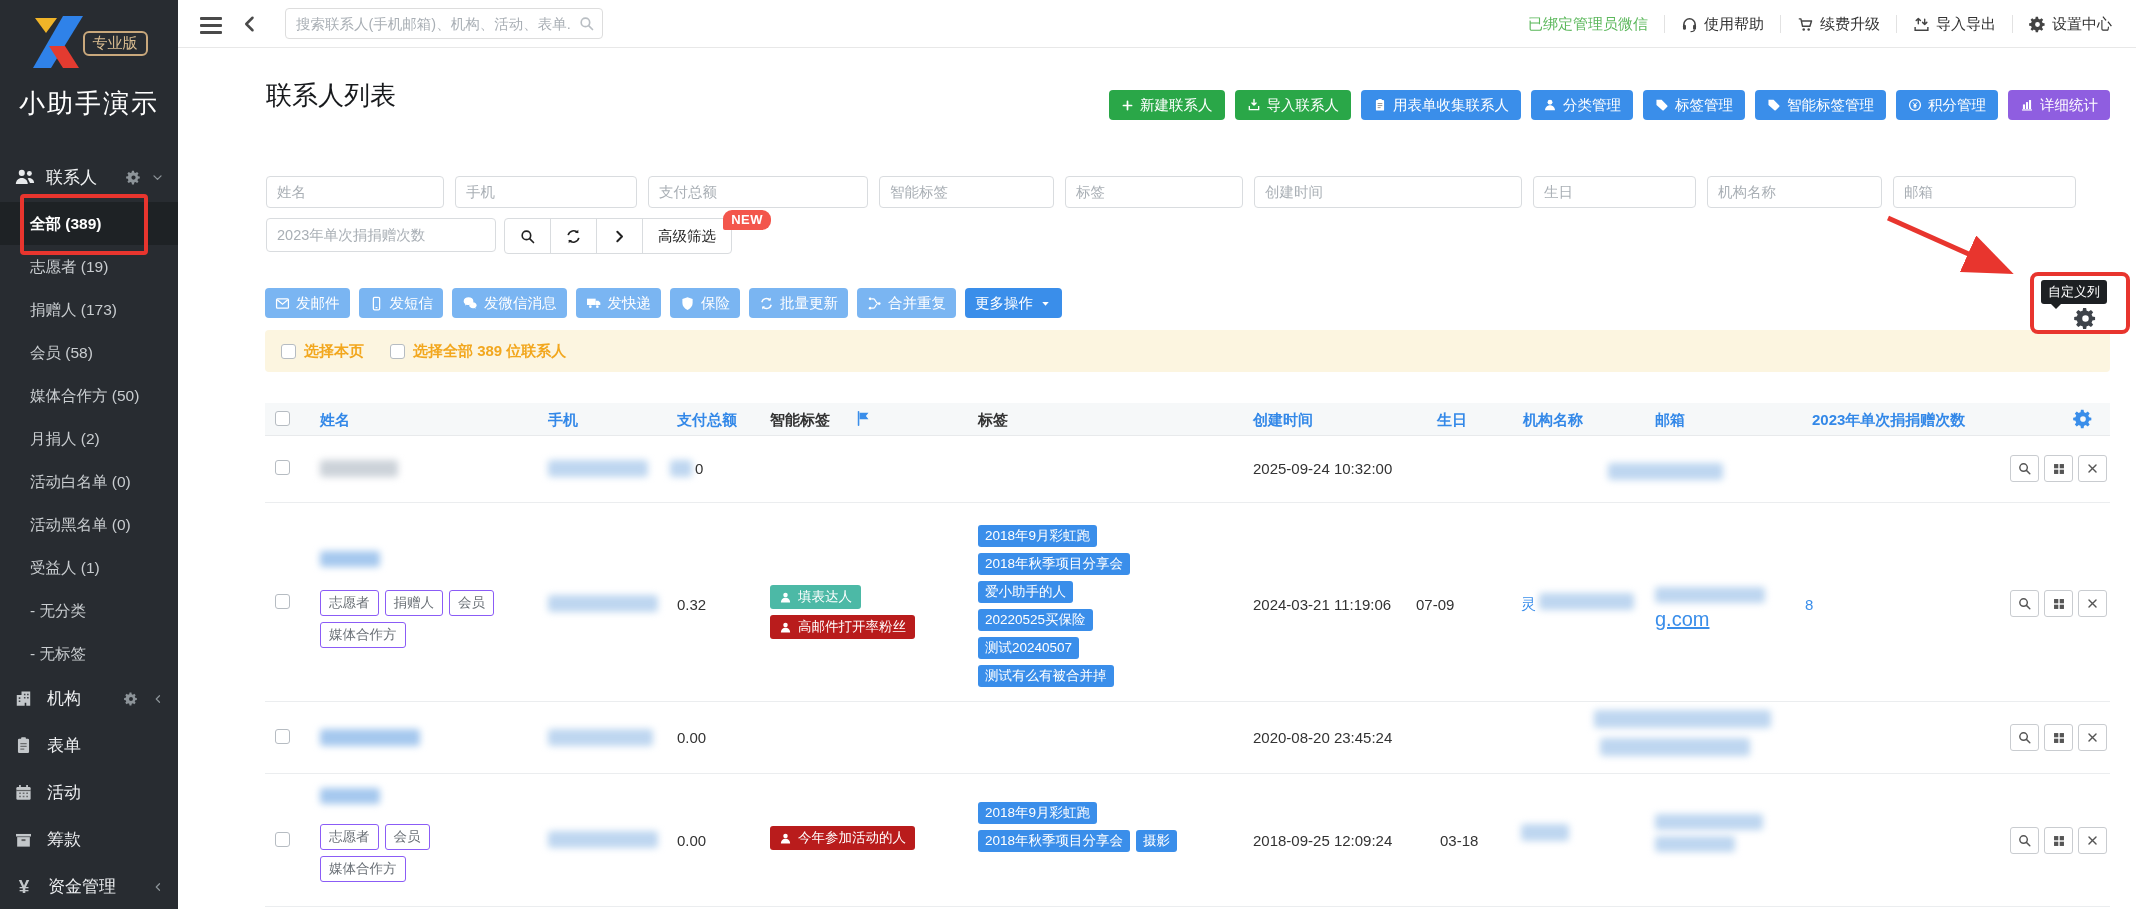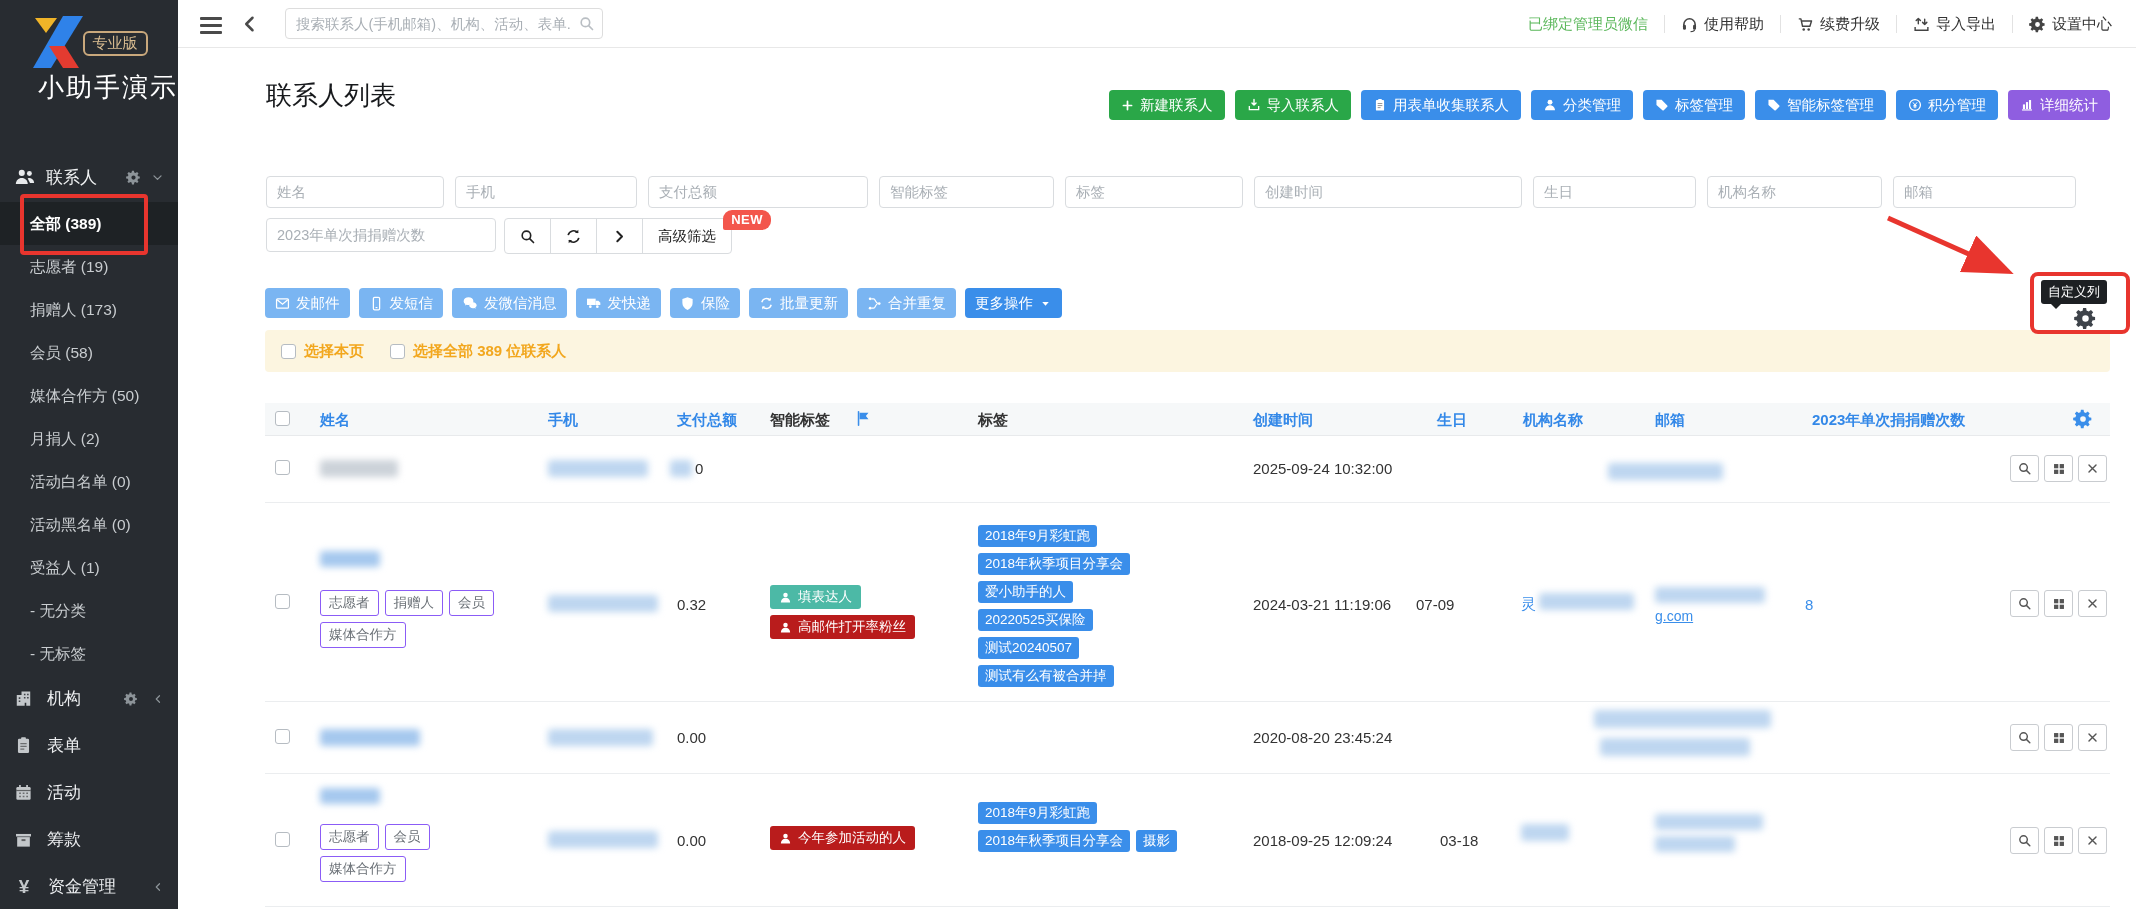--- a/index.html
+++ b/index.html
@@ -2,21 +2,21 @@
 <html><head>
 <meta charset="utf-8">
 <style>
   html,body{margin:0;padding:0;background:#fff;font-family:"Liberation Sans","DejaVu Sans",sans-serif;}
   .screen{position:relative;width:2136px;height:909px;overflow:hidden;background:#fff;}
   svg{display:block}
   
   .sidebar{position:absolute;left:0;top:0;width:178px;height:909px;background:#282c31;color:#cfd3d6;}
   .logo-row{display:flex;align-items:center;justify-content:center;padding-top:16px;}
   .logo-badge{border:2px solid #c9a87c;color:#d9bc90;border-radius:6px;padding:1px 8px;font-size:15px;margin-left:-6px;}
-  .org-name{color:#fff;font-size:26px;text-align:right;letter-spacing:2px;}
+  .org-name{color:#fff;font-size:26px;text-align:center;margin-top:16px;letter-spacing:2px;}
   .side-section{position:absolute;left:0;top:158px;width:178px;height:38px;display:flex;align-items:center;padding:0 14px;box-sizing:border-box;gap:10px;}
   .side-section .slabel{color:#f0f2f3;font-size:17px;flex:1;}
   .sicon{color:#e8eaec}
   .sgear,.schev{color:#8d9499}
   .side-items{position:absolute;left:0;top:202px;width:190px;}
   .side-item{height:43px;line-height:43px;padding-left:30px;font-size:15.5px;color:#c9cdd0;cursor:pointer;white-space:nowrap;}
   .side-item.active{background:#1e2225;color:#fff;font-weight:bold;}
   .red-box-sidebar{position:absolute;left:20px;top:194px;width:120px;height:53px;border:4px solid #e8352e;border-radius:4px;pointer-events:none;}
   .side-bottom{position:absolute;left:0;top:675px;width:178px;}
   .side-brow{height:47px;display:flex;align-items:center;padding:0 14px;box-sizing:border-box;gap:14px;cursor:pointer;}
@@ -66,21 +66,21 @@
   
   .table{position:absolute;left:87px;top:355px;width:1845px;}
   .thead{position:relative;height:32px;background:#f6f8f9;border-bottom:1px solid #e8eaec;}
   .th{position:absolute;top:8px;font-size:15px;font-weight:bold;color:#3388e8;cursor:pointer;white-space:nowrap;}
   .th.dark{color:#333;cursor:default;}
   .flag{position:absolute;left:590px;top:7px;color:#3a8eea;}
   .head-gear{position:absolute;left:1808px;top:6px;color:#3a8eea;cursor:pointer;}
   .trow{position:relative;border-bottom:1px solid #ebedef;}
   .tv{position:absolute;font-size:15px;color:#333;white-space:nowrap;}
   .tv.blue{color:#3a8eea;cursor:pointer;}
-  .tv.link{color:#3a8eea;text-decoration:underline;cursor:pointer;font-size:14px;}
+  .tv.link{color:#3a8eea;text-decoration:underline;cursor:pointer;font-size:20px;}
   .rowcb{position:absolute;left:10px;}
   .blur{position:absolute;border-radius:3px;filter:blur(3.5px);}
   .b-blue{background:#bed6f0;}
   .b-gray{background:#ccd2d9;}
   .b-link{background:#a5c8ee;}
   .tags-col{position:absolute;left:713px;display:flex;flex-direction:column;align-items:flex-start;gap:6px;}
   .tags-wrap{position:absolute;left:713px;display:flex;flex-wrap:wrap;gap:6px;width:250px;}
   .tag-chip{display:inline-block;background:#3a8eea;color:#fff;font-size:13.5px;line-height:22px;padding:0 7px;border-radius:3px;cursor:pointer;white-space:nowrap;}
   .cats{position:absolute;left:55px;display:flex;flex-wrap:wrap;gap:6px;width:190px;}
   .cat-chip{display:inline-block;border:1px solid #8b5cf6;background:#fff;color:#6b7177;font-size:13.5px;line-height:24px;padding:0 8px;border-radius:3px;cursor:pointer;white-space:nowrap;}

